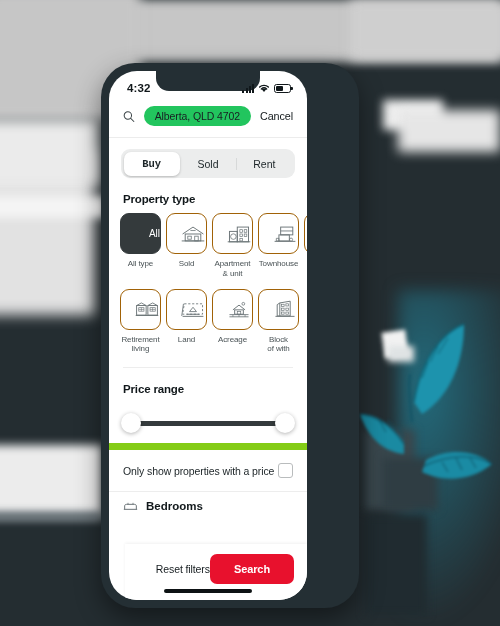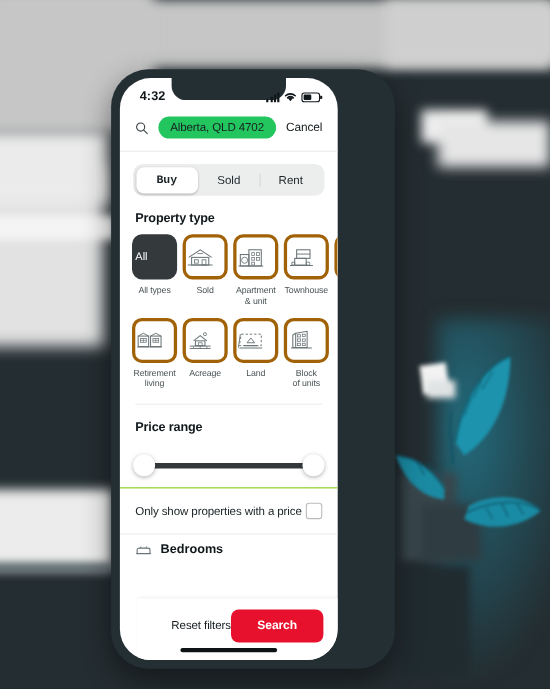--- a/index.html
+++ b/index.html
@@ -145,22 +145,22 @@
   }
 
   .sect-title {
     font-size: 11.5px; font-weight: bold; color: #11181b;
     padding: 15px 14px 8px 14px; letter-spacing: -.15px;
   }
 
   .tiles { display: flex; padding: 0 11px; gap: 5px; }
   .tile { width: 42px; display: flex; flex-direction: column; align-items: center; }
   .tile .box {
-    width: 41px; height: 41px; border: 3px solid #a16207; border-radius: 9px;
-    display: flex; align-items: center; justify-content: flex-start; background: #fff;
+    width: 41px; height: 41px; border: 1px solid #a16207; border-radius: 9px;
+    display: flex; align-items: center; justify-content: flex-end; background: #fff;
   }
   .tile.sel .box { background: #343a3c; border-color: #343a3c; }
   .tile.sel .box .alltxt { color: #fff; font-size: 10px; }
   .tile .lbl {
     font-size: 8px; color: #4a5356; text-align: center; margin-top: 5px;
     line-height: 1.22; letter-spacing: -.1px;
   }
   .tile .box svg { display: block; }
 
   .divider { height: 1px; background: #ededed; margin: 13px 14px 0 14px; }
@@ -173,21 +173,21 @@
     background: #343a3c; border-radius: 3px;
   }
   .knob {
     position: absolute; top: 10px; width: 20px; height: 20px; background: #fff;
     border-radius: 50%; box-shadow: 0 1px 4px rgba(0,0,0,.3);
   }
   .knob.l { left: -2px; } .knob.r { right: -2px; }
 
   .checkrow {
     display: flex; align-items: center; justify-content: space-between;
-    padding: 13px 14px 13px 14px; border-top: 1px solid #84cc16;
+    padding: 13px 14px 13px 14px; border-top: 7px solid #84cc16;
   }
   .checkrow .t { font-size: 10.5px; color: #1b2326; letter-spacing: -.1px; }
   .cbox { width: 15px; height: 15px; border: 1.3px solid #b9bcbd; border-radius: 3px; }
 
   .bedrow {
     display: flex; align-items: center; gap: 8px;
     padding: 8px 14px 0 14px; border-top: 1px solid #ededed;
   }
   .bedrow .t { font-size: 11.5px; font-weight: bold; color: #11181b; }
 
@@ -286,21 +286,21 @@
       </div>
 
       <div class="sect-title">Property type</div>
 
       <div class="tiles">
 
         <div class="tile sel">
           <div class="box">
             <span class="alltxt">All</span>
           </div>
-          <div class="lbl">All types</div>
+          <div class="lbl">All type</div>
         </div>
 
         <div class="tile">
           <div class="box">
             <svg width="26" height="22" viewBox="0 0 30 24">
               <path d="M3 12 L15 4 L27 12" stroke="#6b7477" stroke-width="1.1" fill="none"></path>
               <rect x="6" y="12" width="18" height="8" stroke="#6b7477" stroke-width="1.1" fill="none"></rect>
               <rect x="9" y="14.5" width="4" height="3.5" stroke="#6b7477" stroke-width=".9" fill="none"></rect>
               <rect x="17" y="14.5" width="4" height="5.5" stroke="#6b7477" stroke-width=".9" fill="none"></rect>
               <path d="M2 20 L28 20" stroke="#6b7477" stroke-width="1.1"></path>
@@ -377,62 +377,62 @@
           </div>
           <div class="lbl">
             <span>Retirement</span><br>
             <span>living</span>
           </div>
         </div>
 
         <div class="tile">
           <div class="box">
             <svg width="26" height="22" viewBox="0 0 30 24">
+              <path d="M5 6 L26 6 L26 18 L3 18 Z" stroke="#6b7477" stroke-width="1" stroke-dasharray="2.5 2" fill="none"></path>
+              <path d="M11 15 L15 10 L19 15 Z" stroke="#6b7477" stroke-width="1" fill="none"></path>
+              <path d="M8 18 L22 18" stroke="#6b7477" stroke-width="1.2"></path>
+              <path d="M3 20.5 L27 20.5" stroke="#6b7477" stroke-width="1.1"></path>
+              <path d="M4 6 L2 20" stroke="#6b7477" stroke-width="1"></path>
+            </svg>
+          </div>
+          <div class="lbl">Land</div>
+        </div>
+
+        <div class="tile">
+          <div class="box">
+            <svg width="26" height="22" viewBox="0 0 30 24">
               <circle cx="20" cy="6" r="1.6" stroke="#6b7477" stroke-width=".9" fill="none"></circle>
               <path d="M8 13 L15 7.5 L22 13" stroke="#6b7477" stroke-width="1.1" fill="none"></path>
               <rect x="10" y="13" width="10" height="5" stroke="#6b7477" stroke-width="1.1" fill="none"></rect>
               <rect x="13" y="15" width="4" height="3" stroke="#6b7477" stroke-width=".8" fill="none"></rect>
               <path d="M4 18.5 L26 18.5 M4 21 L26 21" stroke="#6b7477" stroke-width="1"></path>
               <path d="M8 18.5 L8 21 M15 18.5 L15 21 M22 18.5 L22 21" stroke="#6b7477" stroke-width=".8"></path>
             </svg>
           </div>
           <div class="lbl">Acreage</div>
-        </div>
-
-        <div class="tile">
-          <div class="box">
-            <svg width="26" height="22" viewBox="0 0 30 24">
-              <path d="M5 6 L26 6 L26 18 L3 18 Z" stroke="#6b7477" stroke-width="1" stroke-dasharray="2.5 2" fill="none"></path>
-              <path d="M11 15 L15 10 L19 15 Z" stroke="#6b7477" stroke-width="1" fill="none"></path>
-              <path d="M8 18 L22 18" stroke="#6b7477" stroke-width="1.2"></path>
-              <path d="M3 20.5 L27 20.5" stroke="#6b7477" stroke-width="1.1"></path>
-              <path d="M4 6 L2 20" stroke="#6b7477" stroke-width="1"></path>
-            </svg>
-          </div>
-          <div class="lbl">Land</div>
         </div>
 
 
         <div class="tile">
           <div class="box">
             <svg width="26" height="22" viewBox="0 0 30 24">
               <path d="M9 5 L21 3 L21 20 L9 20 Z" stroke="#6b7477" stroke-width="1.1" fill="none"></path>
               <path d="M9 5 L6 7 L6 20 L9 20" stroke="#6b7477" stroke-width="1.1" fill="none"></path>
               <rect x="11" y="6.5" width="3" height="2.5" stroke="#6b7477" stroke-width=".8" fill="none"></rect>
               <rect x="16" y="6" width="3" height="2.5" stroke="#6b7477" stroke-width=".8" fill="none"></rect>
               <rect x="11" y="11" width="3" height="2.5" stroke="#6b7477" stroke-width=".8" fill="none"></rect>
               <rect x="16" y="11" width="3" height="2.5" stroke="#6b7477" stroke-width=".8" fill="none"></rect>
               <rect x="11" y="15.5" width="3" height="2.5" stroke="#6b7477" stroke-width=".8" fill="none"></rect>
               <rect x="16" y="15.5" width="3" height="2.5" stroke="#6b7477" stroke-width=".8" fill="none"></rect>
               <path d="M4 20.5 L26 20.5" stroke="#6b7477" stroke-width="1.1"></path>
             </svg>
           </div>
           <div class="lbl">
             <span>Block</span><br>
-            <span>of units</span>
+            <span>of with</span>
           </div>
         </div>
       </div>
 
       <div class="divider"></div>
 
       <div class="sect-title">Price range</div>
 
       <div class="sliderwrap">
         <div class="track"></div>

